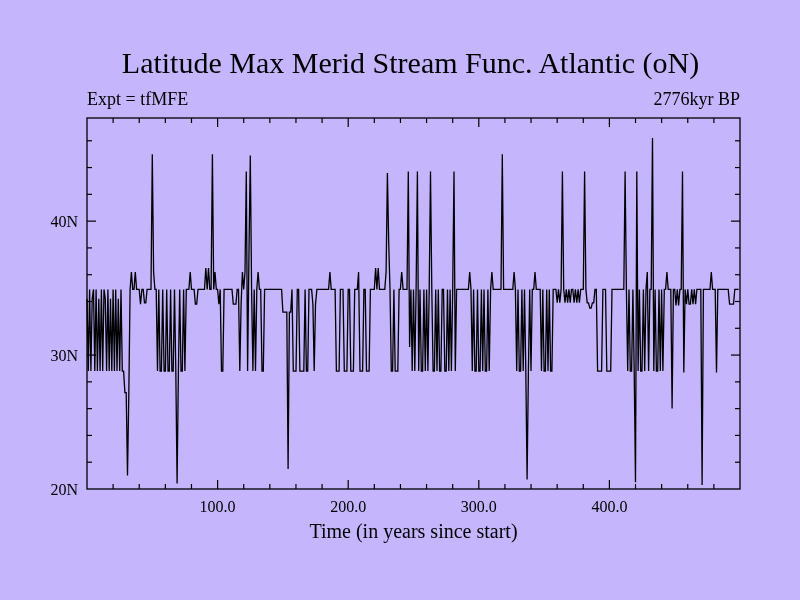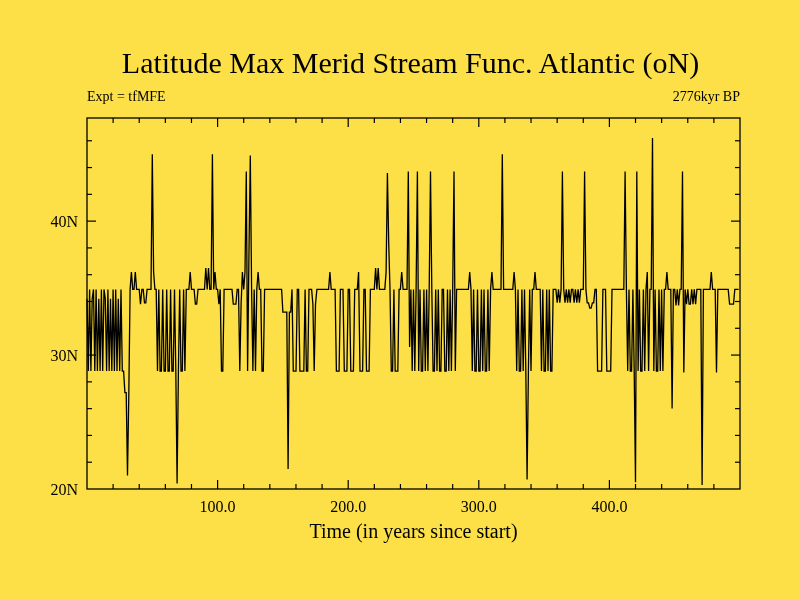--- a/index.html
+++ b/index.html
@@ -1,27 +1,27 @@
 <!DOCTYPE html>
 <html><head>
 <meta charset="utf-8">
 <style>
   html,body{margin:0;padding:0;background:#ffffff;}
   #screen{
-    position:relative;width:800px;height:600px;background:#fde047;
+    position:relative;width:800px;height:600px;background:#c4b5fd;
     font-family:"Liberation Serif","DejaVu Serif",serif;color:#000;overflow:hidden;
   }
   #plot-title{
     position:absolute;top:46px;left:23px;width:775px;text-align:center;
     font-size:30px;letter-spacing:0px;white-space:nowrap;
   }
   #subtitle-row{
     position:absolute;top:89px;left:87px;width:653px;
     display:flex;justify-content:space-between;align-items:center;
-    font-size:14px;white-space:nowrap;
+    font-size:18px;white-space:nowrap;
   }
   #chart-svg{position:absolute;top:0;left:0;}
   .tick-label{font-family:"Liberation Serif","DejaVu Serif",serif;font-size:16px;fill:#000;}
   .axis-title{font-family:"Liberation Serif","DejaVu Serif",serif;font-size:20px;fill:#000;}
 </style>
 </head>
 <body>
 
 <div id="screen">
   <div id="plot-title">Latitude Max Merid Stream Func. Atlantic (oN)</div>

